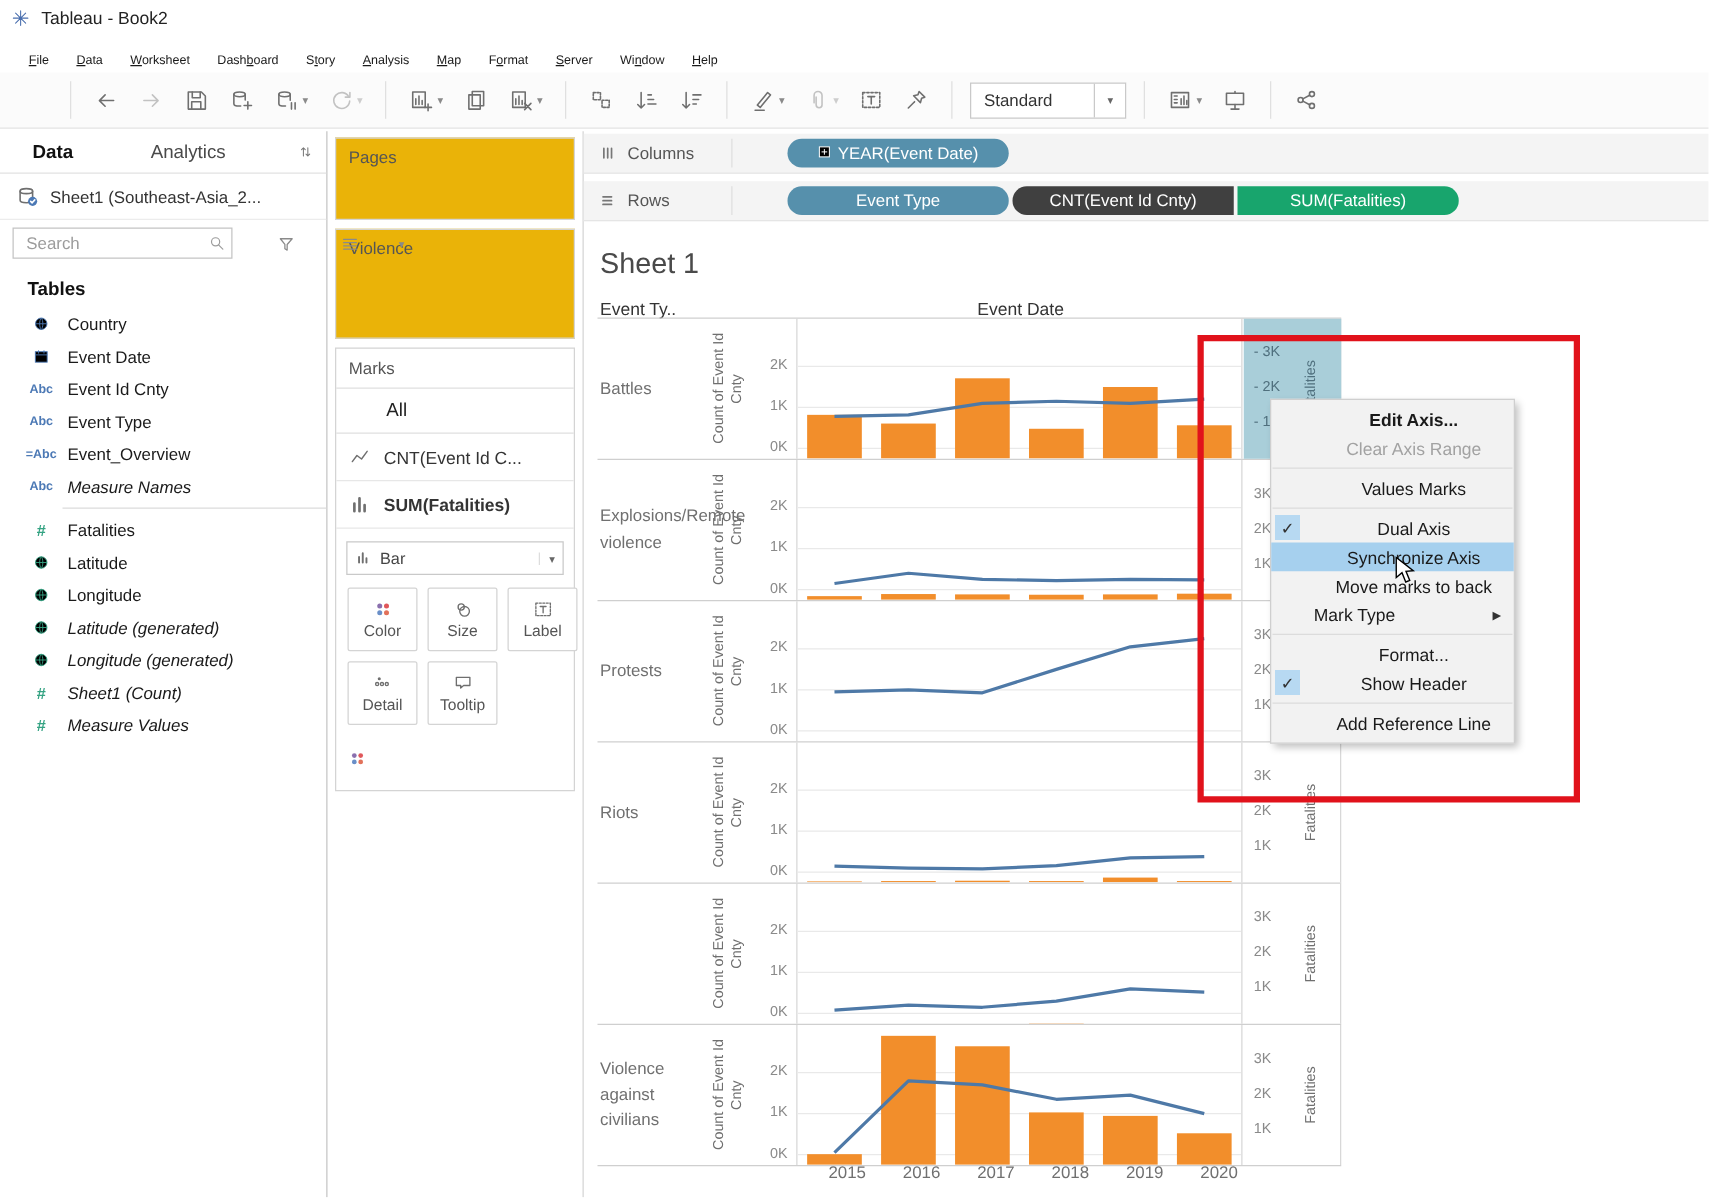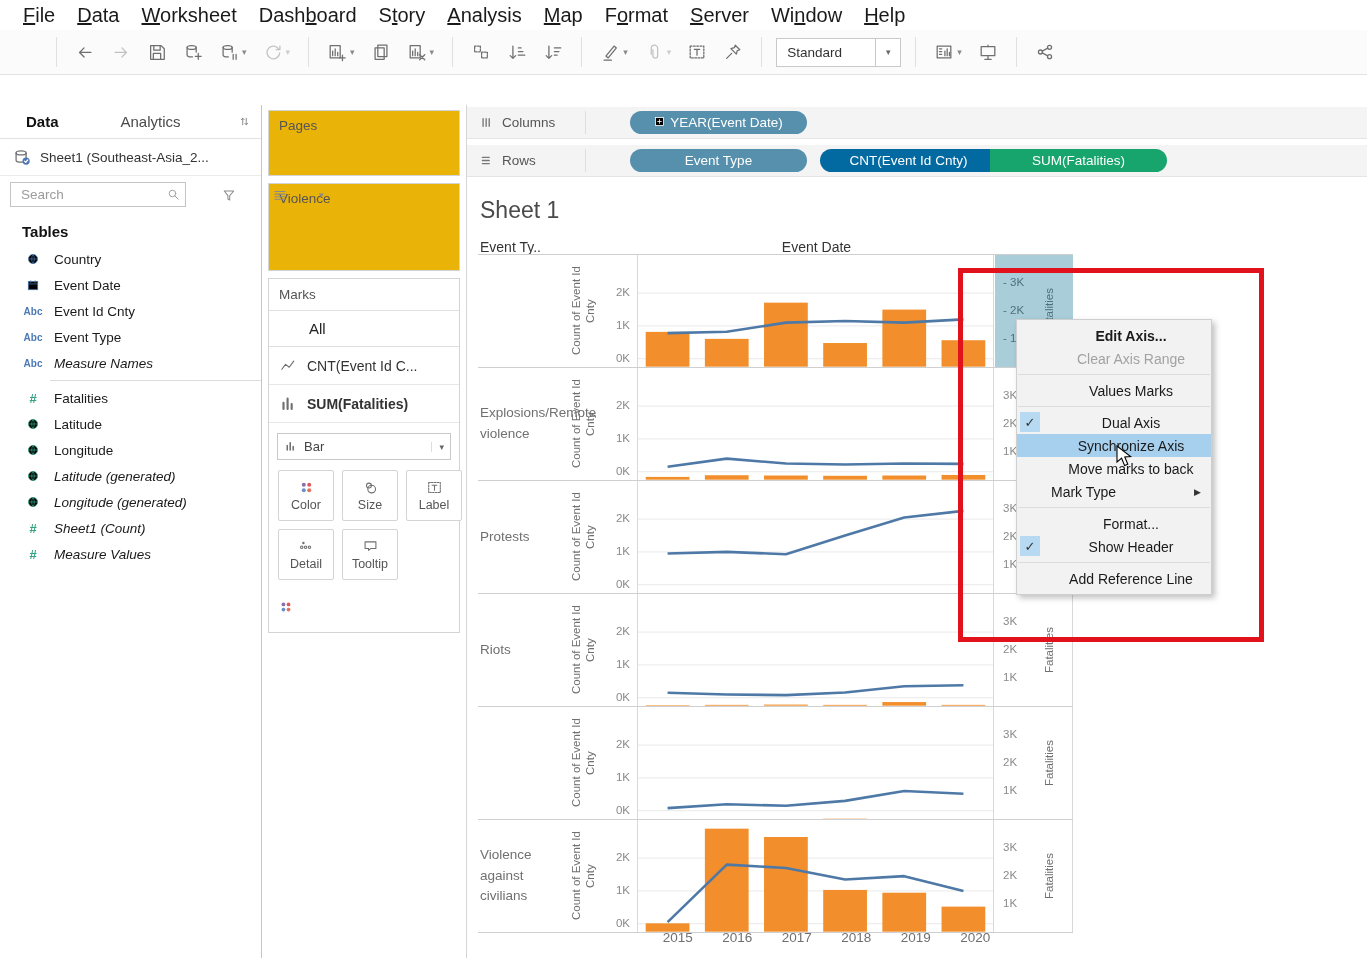--- a/index.html
+++ b/index.html
@@ -3,21 +3,21 @@
 <meta charset="utf-8">
 <style>
   html,body{margin:0;padding:0;background:#fff;font-family:"Liberation Sans",sans-serif;}
   #app{position:relative;width:1367px;height:958px;background:#fff;overflow:hidden;color:#1a1a1a;}
   .ic{display:inline-flex;align-items:center;justify-content:center;}
   .ic svg{width:20px;height:20px;stroke:#6f6f6f;fill:none;stroke-width:1.4;stroke-linecap:round;stroke-linejoin:round;}
   
   .titlebar{height:28px;display:flex;align-items:center;gap:8px;padding-left:8px;font-size:14px;color:#222;}
   .titlebar .ic svg{width:17px;height:17px;stroke:#4a6fae;}
   
-  .menubar{height:30px;display:flex;align-items:flex-start;padding-left:12px;font-size:20px;color:#1a1a1a;}
+  .menubar{height:30px;display:flex;align-items:flex-end;padding-left:12px;font-size:10px;color:#1a1a1a;}
   .menu-item{padding:4px 11px;cursor:default;}
   
   .toolbar{height:44px;display:flex;align-items:center;background:#fbfbfb;border-bottom:1px solid #e3e3e3;padding-left:10px;}
   .tbtn{display:inline-flex;align-items:center;padding:4px 6px;margin:0 2px;}
   .tbtn.disabled{opacity:.4;}
   .tsep{width:1px;height:30px;background:#e0e0e0;margin:0 10px;}
   .tcaret{font-size:9px;color:#8a8a8a;margin-left:3px;}
   .fit-dd{display:flex;align-items:center;height:27px;border:1px solid #c9c9c9;background:#fff;margin:0 4px;}
   .fit-dd .fit-label{width:88px;padding-left:10px;font-size:13.5px;color:#333;}
   .fit-dd .fit-caret{width:24px;height:100%;border-left:1px solid #c9c9c9;display:flex;align-items:center;justify-content:center;font-size:9px;color:#666;}
@@ -111,20 +111,28 @@
   .ctx-check{position:absolute;left:3px;top:1px;width:20px;height:20px;display:flex;align-items:center;justify-content:center;font-size:13px;color:#333;}
   .ctx-sub{margin-left:auto;margin-right:10px;font-size:9px;color:#333;}
   
   .red-rect{position:absolute;left:491px;top:163px;width:296px;height:364px;border:5px solid #e1121b;z-index:60;pointer-events:none;}
   .cursor{position:absolute;left:649px;top:340px;width:18px;height:24px;z-index:70;}
 </style>
 </head>
 <body>
 
 <div id="app">
+  <div class="titlebar">
+    <span class="ic">
+        <svg viewBox="0 0 22 22">
+          <path d="M11 3.5v15M3.5 11h15M5.8 5.8l10.4 10.4M16.2 5.8L5.8 16.2" stroke-width="1.1"></path>
+        </svg>
+      </span>
+    <span>Tableau - Book2</span>
+  </div>
   <div class="menubar" id="menu-bar">
       <span class="menu-item"><u>F</u>ile</span>
       <span class="menu-item"><u>D</u>ata</span>
       <span class="menu-item"><u>W</u>orksheet</span>
       <span class="menu-item">Dash<u>b</u>oard</span>
       <span class="menu-item">S<u>t</u>ory</span>
       <span class="menu-item"><u>A</u>nalysis</span>
       <span class="menu-item"><u>M</u>ap</span>
       <span class="menu-item">F<u>o</u>rmat</span>
       <span class="menu-item"><u>S</u>erver</span>
@@ -378,20 +386,24 @@
           </div>
           <div class="field-row">
             <span class="field-ic abc-ic dim">Abc</span>
             <span class="field-label">Event Id Cnty</span>
           </div>
           <div class="field-row">
             <span class="field-ic abc-ic dim">Abc</span>
             <span class="field-label">Event Type</span>
           </div>
           <div class="field-row">
+            <span class="field-ic abc-ic dim">=Abc</span>
+            <span class="field-label">Event_Overview</span>
+          </div>
+          <div class="field-row">
             <span class="field-ic abc-ic dim">Abc</span>
             <span class="field-label italic">Measure Names</span>
           </div>
           <div class="field-divider"></div>
           <div class="field-row">
             <span class="field-ic hash-ic mea">#</span>
             <span class="field-label">Fatalities</span>
           </div>
           <div class="field-row">
             <span class="field-ic mea">
@@ -559,36 +571,37 @@
             <svg viewBox="0 0 22 22">
               <path d="M5 6.5h10M5 11h10M5 15.5h10" stroke-width="2"></path>
             </svg>
           </span>
         <span class="shelf-label">Rows</span>
         <div class="shelf-div"></div>
         <div id="rows-pills">
             <div class="pill" style="left: 163px; width: 177px; background: rgb(86, 144, 172);">
               <span>Event Type</span>
             </div>
-            <div class="pill" style="left: 353px; width: 177px; background: #0369a1; border-radius: 12px 0px 0px 12px;">
+            <div class="pill" style="left: 343px; width: 177px; background: #404040; border-radius: 12px 0px 0px 12px;">
               <span>CNT(Event Id Cnty)</span>
             </div>
             <div class="pill" style="left: 523px; width: 177px; background: rgb(24, 165, 109); border-radius: 0px 12px 12px 0px;">
               <span>SUM(Fatalities)</span>
             </div>
           </div>
       </div>
 
       <div class="sheet-title">Sheet 1</div>
       <div class="hdr-et">Event Ty..</div>
       <div class="hdr-ed">Event Date</div>
 
       <div class="chart" id="chart-grid">
           <div class="chart-row hl">
             <div class="axis-hl" style="background: rgb(169, 206, 217);"></div>
+            <div class="rl">Battles</div>
             <div class="at">Count of Event Id Cnty</div>
             <div class="lticks">
               <span style="top: 97px;">0K</span>
               <span style="top: 64px;">1K</span>
               <span style="top: 31px;">2K</span>
             </div>
             <div class="plotwrap"><svg viewBox="0 0 357 112" width="355" height="112">
                 <line x1="0" x2="357" y1="38" y2="38" stroke="#e9e9e9" stroke-width="1"></line>
                 <line x1="0" x2="357" y1="71" y2="71" stroke="#e9e9e9" stroke-width="1"></line>
                 <line x1="0" x2="357" y1="104" y2="104" stroke="#e9e9e9" stroke-width="1"></line>

